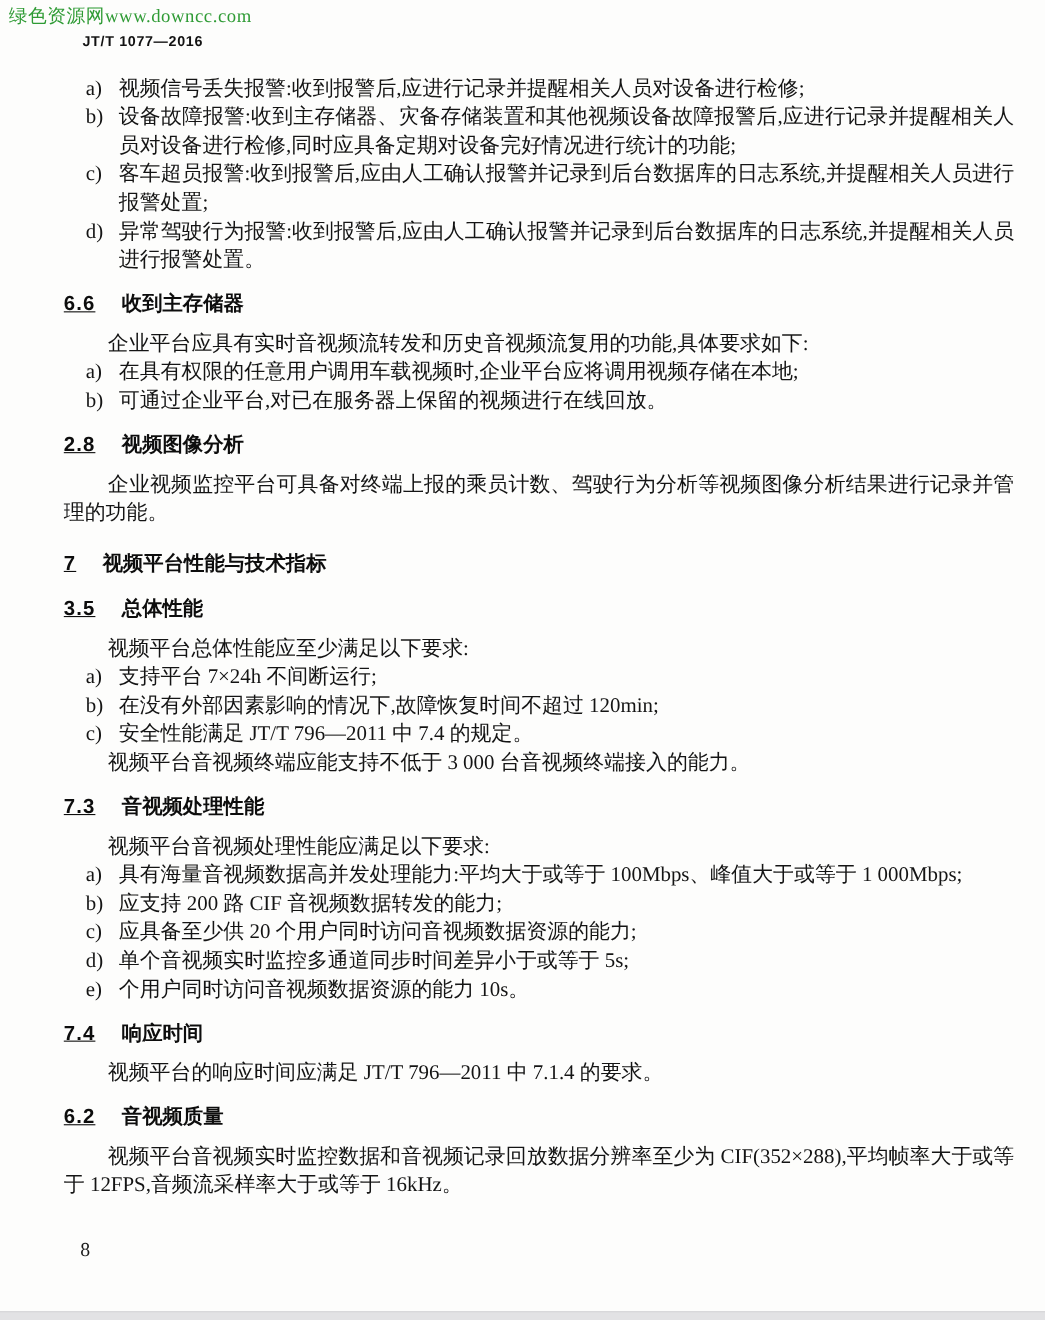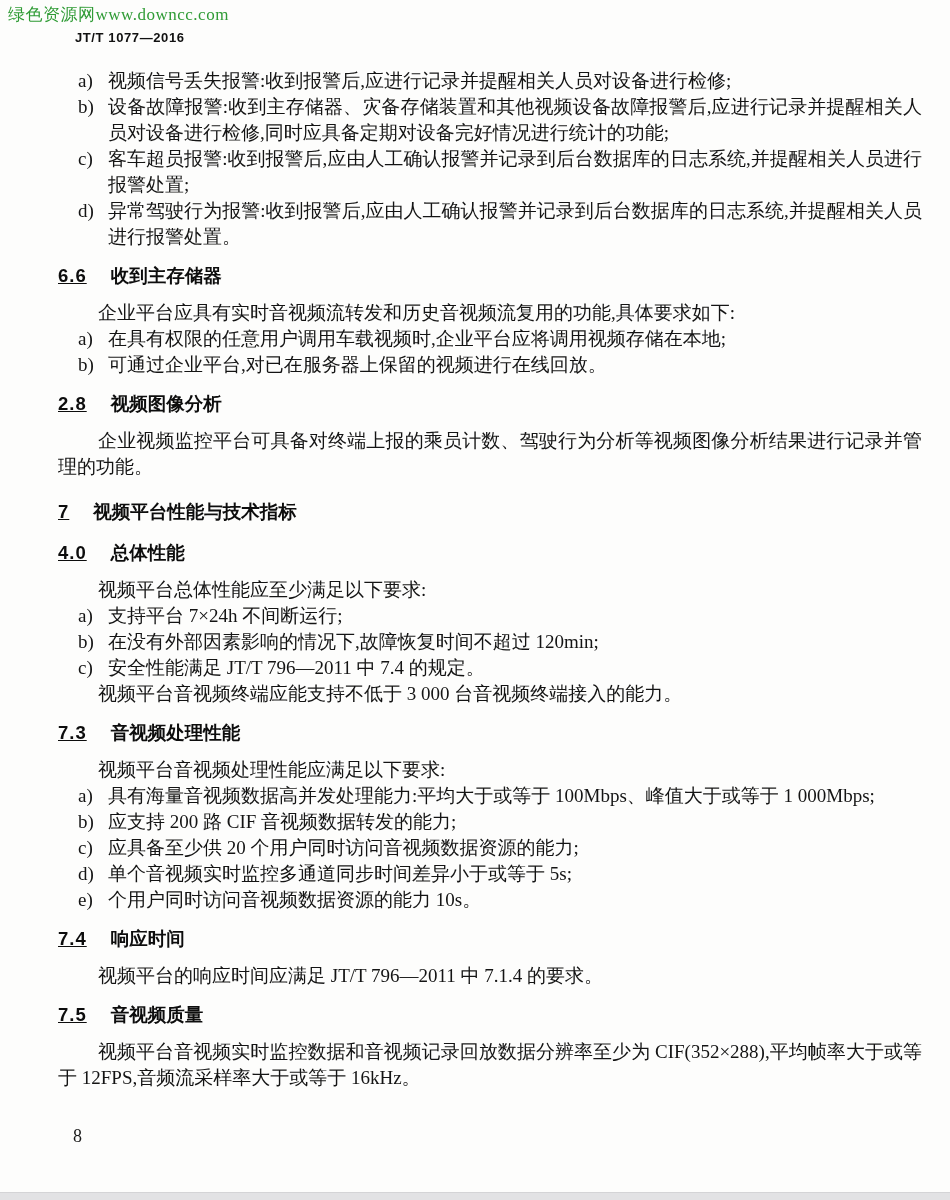--- a/index.html
+++ b/index.html
@@ -111,38 +111,38 @@
     </div>
     <div class="heading section-heading"><span class="h-num">6.6</span><span class="h-title">收到主存储器</span></div>
     <p class="paragraph">企业平台应具有实时音视频流转发和历史音视频流复用的功能,具体要求如下:</p>
     <div class="item-list">
       <div class="list-item"><span class="li-label">a)</span><span class="li-text">在具有权限的任意用户调用车载视频时,企业平台应将调用视频存储在本地;</span></div>
       <div class="list-item"><span class="li-label">b)</span><span class="li-text">可通过企业平台,对已在服务器上保留的视频进行在线回放。</span></div>
     </div>
     <div class="heading section-heading"><span class="h-num">2.8</span><span class="h-title">视频图像分析</span></div>
     <p class="paragraph">企业视频监控平台可具备对终端上报的乘员计数、驾驶行为分析等视频图像分析结果进行记录并管理的功能。</p>
     <div class="heading chapter-heading"><span class="h-num">7</span><span class="h-title">视频平台性能与技术指标</span></div>
-    <div class="heading section-heading"><span class="h-num">4.0</span><span class="h-title">总体性能</span></div>
+    <div class="heading section-heading"><span class="h-num">3.5</span><span class="h-title">总体性能</span></div>
     <p class="paragraph">视频平台总体性能应至少满足以下要求:</p>
     <div class="item-list">
       <div class="list-item"><span class="li-label">a)</span><span class="li-text">支持平台 7×24h 不间断运行;</span></div>
       <div class="list-item"><span class="li-label">b)</span><span class="li-text">在没有外部因素影响的情况下,故障恢复时间不超过 120min;</span></div>
       <div class="list-item"><span class="li-label">c)</span><span class="li-text">安全性能满足 JT/T 796—2011 中 7.4 的规定。</span></div>
     </div>
     <p class="paragraph">视频平台音视频终端应能支持不低于 3 000 台音视频终端接入的能力。</p>
     <div class="heading section-heading"><span class="h-num">7.3</span><span class="h-title">音视频处理性能</span></div>
     <p class="paragraph">视频平台音视频处理性能应满足以下要求:</p>
     <div class="item-list">
       <div class="list-item"><span class="li-label">a)</span><span class="li-text">具有海量音视频数据高并发处理能力:平均大于或等于 100Mbps、峰值大于或等于 1 000Mbps;</span></div>
       <div class="list-item"><span class="li-label">b)</span><span class="li-text">应支持 200 路 CIF 音视频数据转发的能力;</span></div>
       <div class="list-item"><span class="li-label">c)</span><span class="li-text">应具备至少供 20 个用户同时访问音视频数据资源的能力;</span></div>
       <div class="list-item"><span class="li-label">d)</span><span class="li-text">单个音视频实时监控多通道同步时间差异小于或等于 5s;</span></div>
       <div class="list-item"><span class="li-label">e)</span><span class="li-text">个用户同时访问音视频数据资源的能力 10s。</span></div>
     </div>
     <div class="heading section-heading"><span class="h-num">7.4</span><span class="h-title">响应时间</span></div>
     <p class="paragraph">视频平台的响应时间应满足 JT/T 796—2011 中 7.1.4 的要求。</p>
-    <div class="heading section-heading"><span class="h-num">7.5</span><span class="h-title">音视频质量</span></div>
+    <div class="heading section-heading"><span class="h-num">6.2</span><span class="h-title">音视频质量</span></div>
     <p class="paragraph">视频平台音视频实时监控数据和音视频记录回放数据分辨率至少为 CIF(352×288),平均帧率大于或等于 12FPS,音频流采样率大于或等于 16kHz。</p>
   </main>
 
 <div class="page-number">8</div>
 
 <div class="footer-bar"></div>
 
 </body></html>

